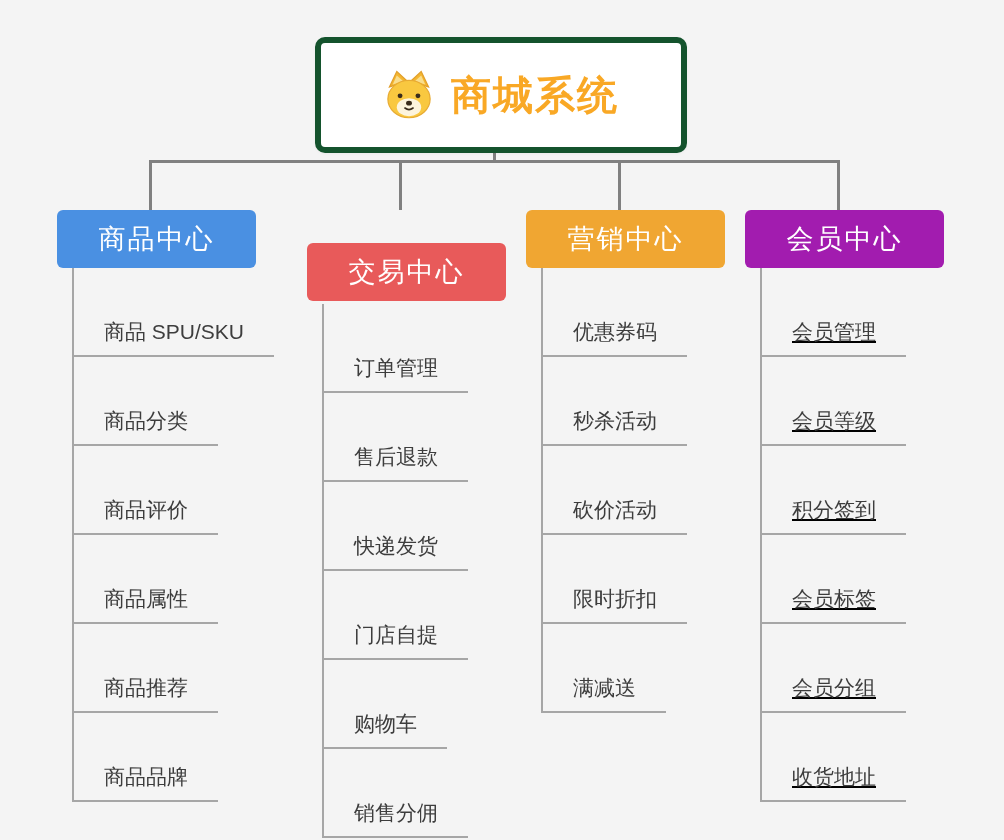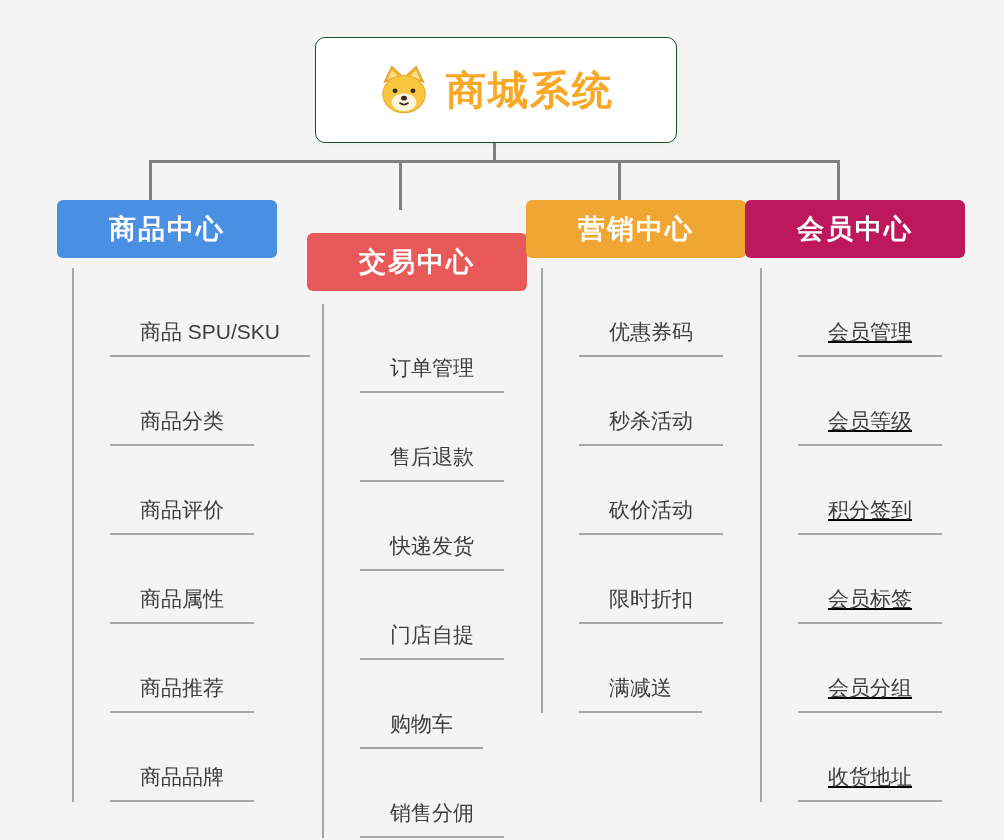--- a/index.html
+++ b/index.html
@@ -9,41 +9,40 @@
     font-family:"Liberation Sans","DejaVu Sans",sans-serif;
   }
   .stage{position:absolute;left:0;top:0;width:1004px;height:840px;}
 
   
   .tline{position:absolute;background:#808080;}
 
   
   .root-node{
     position:absolute;left:315px;top:37px;width:360px;height:104px;
-    background:#ffffff;border:1px solid #14532d;border-radius:10px;
+    background:#ffffff;border:6px solid #14532d;border-radius:10px;
     display:flex;align-items:center;justify-content:center;gap:16px;
     box-shadow:0 1px 3px rgba(0,0,0,0.04);
   }
   .root-title{font-size:40px;font-weight:bold;color:#f9a825;letter-spacing:2px;}
   .root-icon{width:52px;height:52px;display:inline-flex;}
 
   
   .branch{
-    position:absolute;top:200px;width:220px;height:58px;border-radius:6px;
+    position:absolute;top:210px;width:199px;height:58px;border-radius:6px;
     color:#ffffff;font-size:27px;display:flex;align-items:center;justify-content:center;
     letter-spacing:2px;
-    font-weight:bold;
   }
   .b0{left:57px;background:#4a90e2;}
   .b1{left:307px;background:#e85a5a;margin-top:33px;}
   .b2{left:526px;background:#f0a632;}
-  .b3{left:745px;background:#be185d;}
+  .b3{left:745px;background:#a21caf;}
 
   
-  .col{position:absolute;top:268px;border-left:2px solid #a6a6a6;padding-left:36px;}
+  .col{position:absolute;top:268px;border-left:2px solid #a6a6a6;}
   .c0{left:72px;}
   .c1{left:322px;margin-top:36px;}
   .c2{left:541px;text-align:center;}
   .c3{left:760px;text-decoration:underline;}
   .leaf{height:89px;display:flex;align-items:flex-end;}
   .leaf > span{
     display:inline-block;border-bottom:2px solid #a6a6a6;
     padding:0 30px 9px 30px;font-size:21px;color:#3d3d3d;white-space:nowrap;
   }
 </style>

